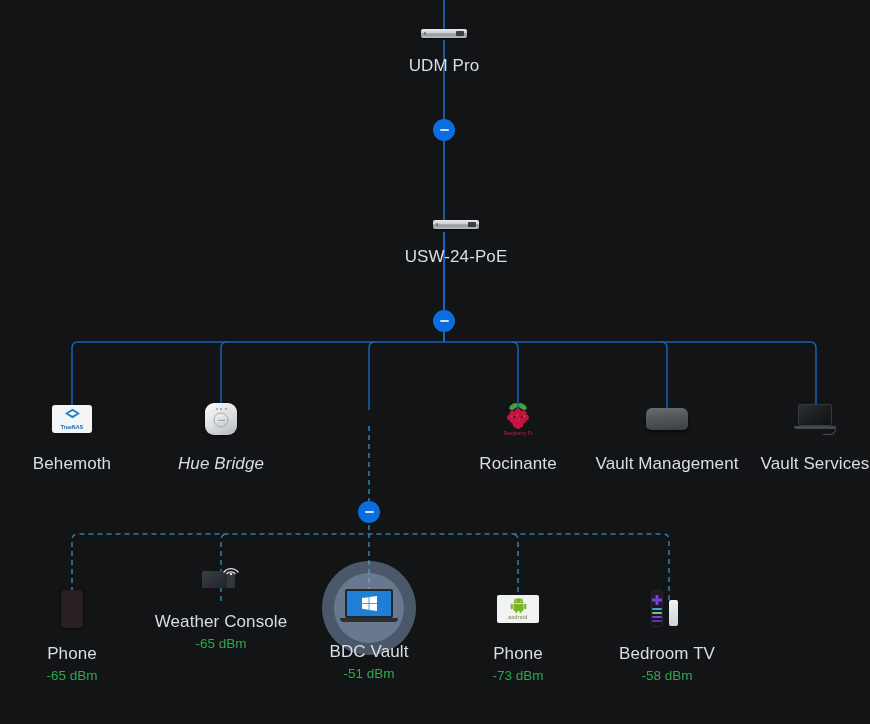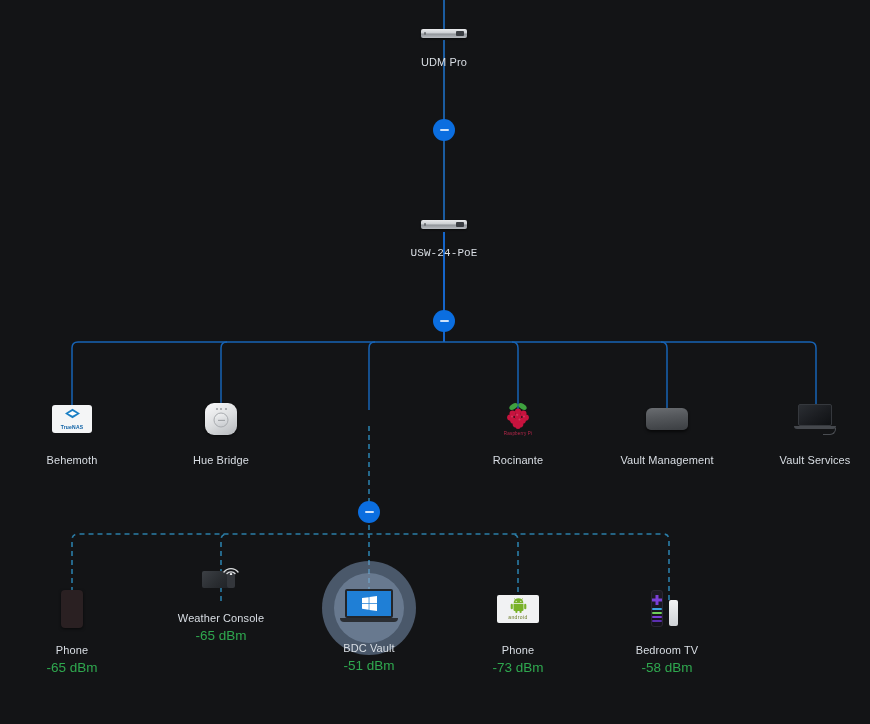--- a/index.html
+++ b/index.html
@@ -32,21 +32,21 @@
   }
   .node .iconbox {
     height: 46px;
     display: flex;
     align-items: center;
     justify-content: center;
     position: relative;
   }
   .node .nlabel {
     margin-top: 12px;
-    font-size: 11px;
+    font-size: 17px;
     color: #d9dee4;
     letter-spacing: .1px;
     white-space: nowrap;
   }
   .node .nsignal {
     margin-top: 4px;
     font-size: 13.5px;
     color: #2fa84f;
     white-space: nowrap;
   }
@@ -353,42 +353,42 @@
     <span class="bar"></span>
   </div>
 
   <div class="node" style="left:444px; top:22px;">
     <div class="iconbox" style="height:22px;">
       <div class="rackdev"></div>
     </div>
     <div class="nlabel">UDM Pro</div>
   </div>
 
-  <div class="node" style="left:444px; top:213px;font-family:Liberation Mono, monospace;">
+  <div class="node" style="left:456px; top:213px;">
     <div class="iconbox" style="height:22px;">
       <div class="rackdev"></div>
     </div>
     <div class="nlabel">USW-24-PoE</div>
   </div>
 
   <div class="node" style="left:72px; top:396px;">
     <div class="iconbox">
       <div class="truenas">
         <svg width="17" height="15" viewBox="0 0 24 22">
           <polygon points="12,1 23,8 12,15 1,8" fill="#1b7fc4"></polygon>
           <polygon points="12,4.5 18.5,8 12,11.5 5.5,8" fill="#ffffff"></polygon>
           <polygon points="12,9 23,15.5 12,21 1,15.5" fill="#0f5f9c" opacity=".0"></polygon>
         </svg>
         <span class="tn-txt">TrueNAS</span>
       </div>
     </div>
     <div class="nlabel">Behemoth</div>
   </div>
 
-  <div class="node" style="left:221px; top:396px;">
+  <div class="node" style="left:221px; top:396px;font-style:italic;">
     <div class="iconbox">
       <div class="huebridge">
         <span class="hb-dots">
             <i></i>
             <i></i>
             <i></i>
           </span>
         <span class="hb-btn"></span>
       </div>
     </div>

